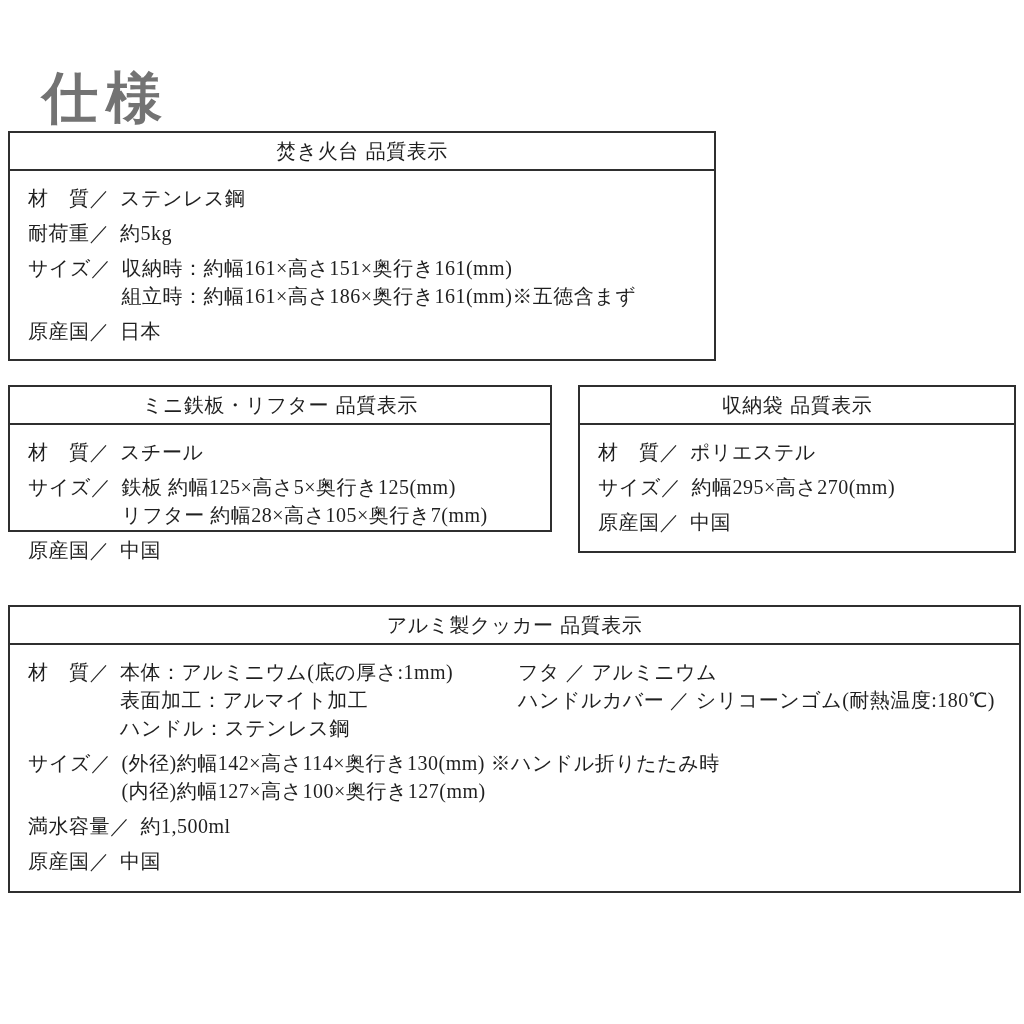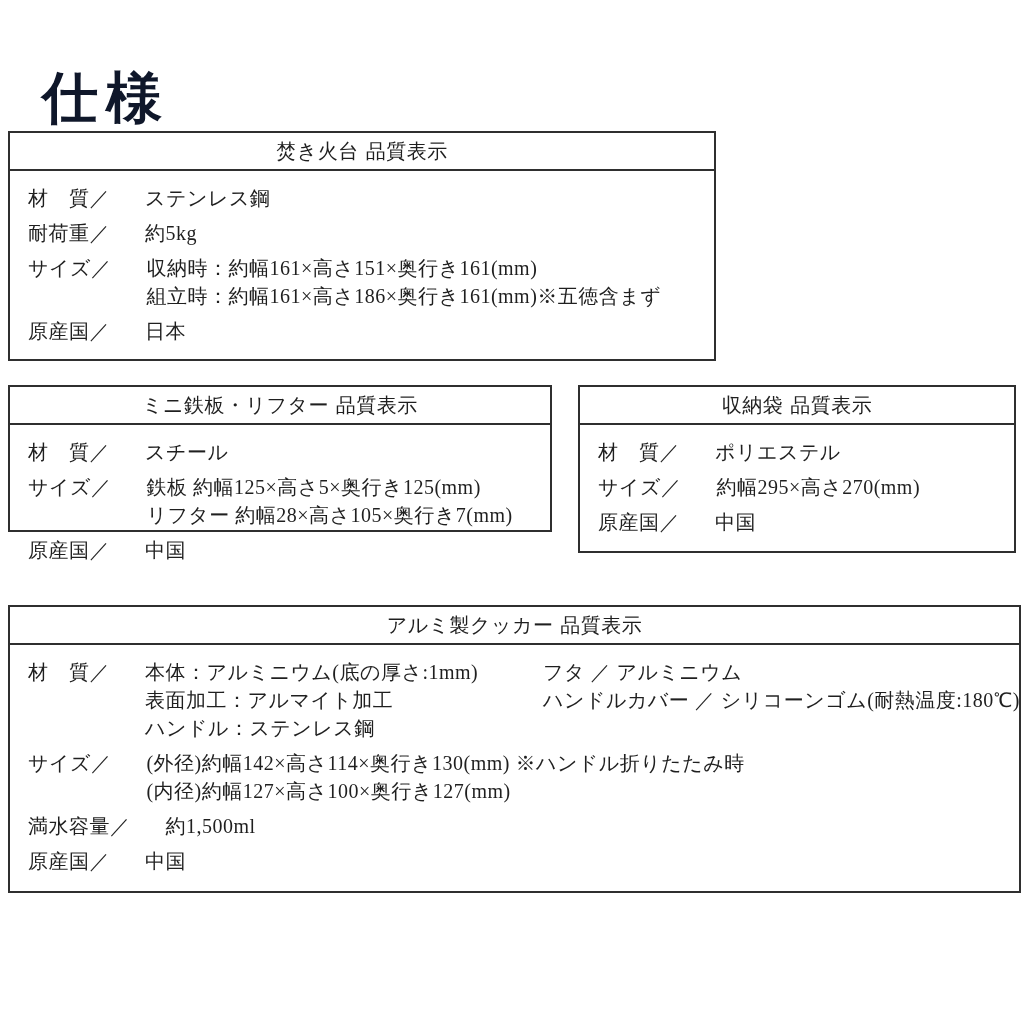--- a/index.html
+++ b/index.html
@@ -15,21 +15,21 @@
     color: #1f1f1f;
     overflow: hidden;
   }
   .page-title {
     position: absolute;
     left: 42px;
     top: 26px;
     font-size: 56px;
     font-weight: 900;
     letter-spacing: 8px;
-    color: #0f172a;
+    color: #737373;
     line-height: 1.2;
   }
   .spec-box {
     position: absolute;
     box-sizing: border-box;
     border: 2px solid #2f2f2f;
     background: #ffffff;
   }
   .spec-header {
     box-sizing: border-box;
@@ -60,21 +60,20 @@
     flex: 0 0 auto;
     margin-right: 10px;
     white-space: pre;
   }
   .row-value {
     display: flex;
     flex-direction: column;
   }
   .vline {
     white-space: pre;
-    margin-left: 25px;
   }
   .cols {
     display: flex;
     flex-direction: row;
   }
   .col {
     display: flex;
     flex-direction: column;
   }
   .col-left {

